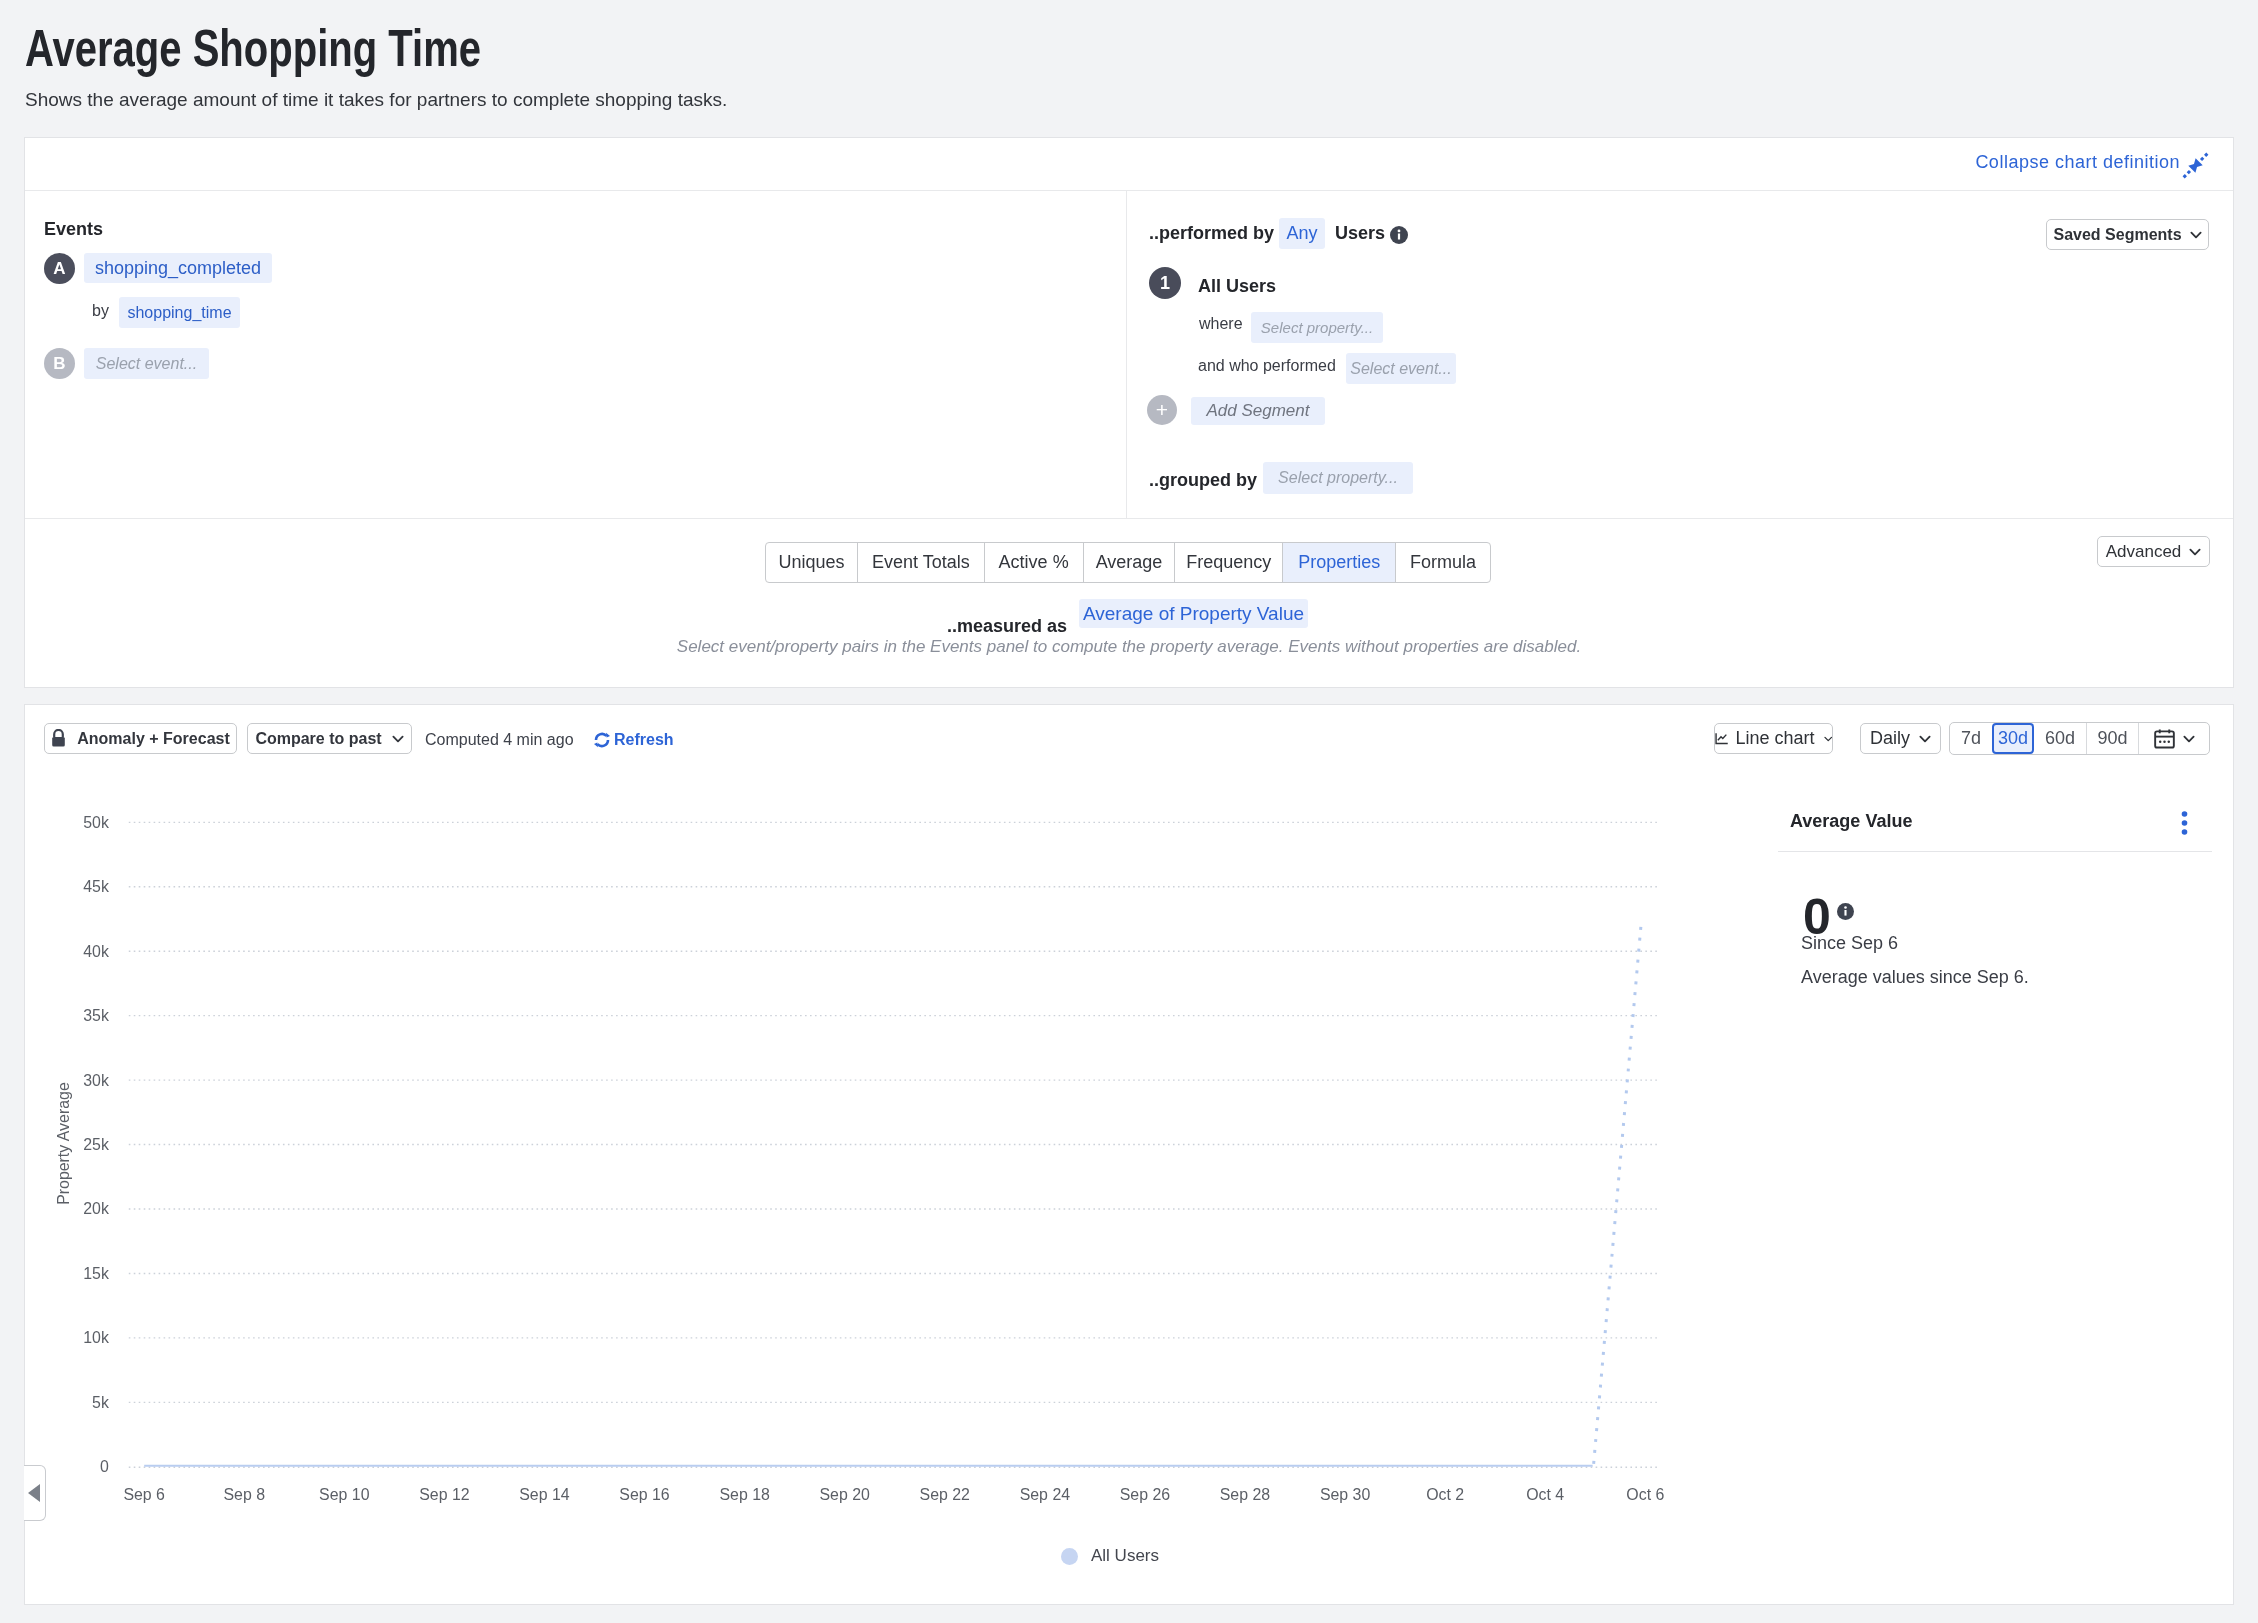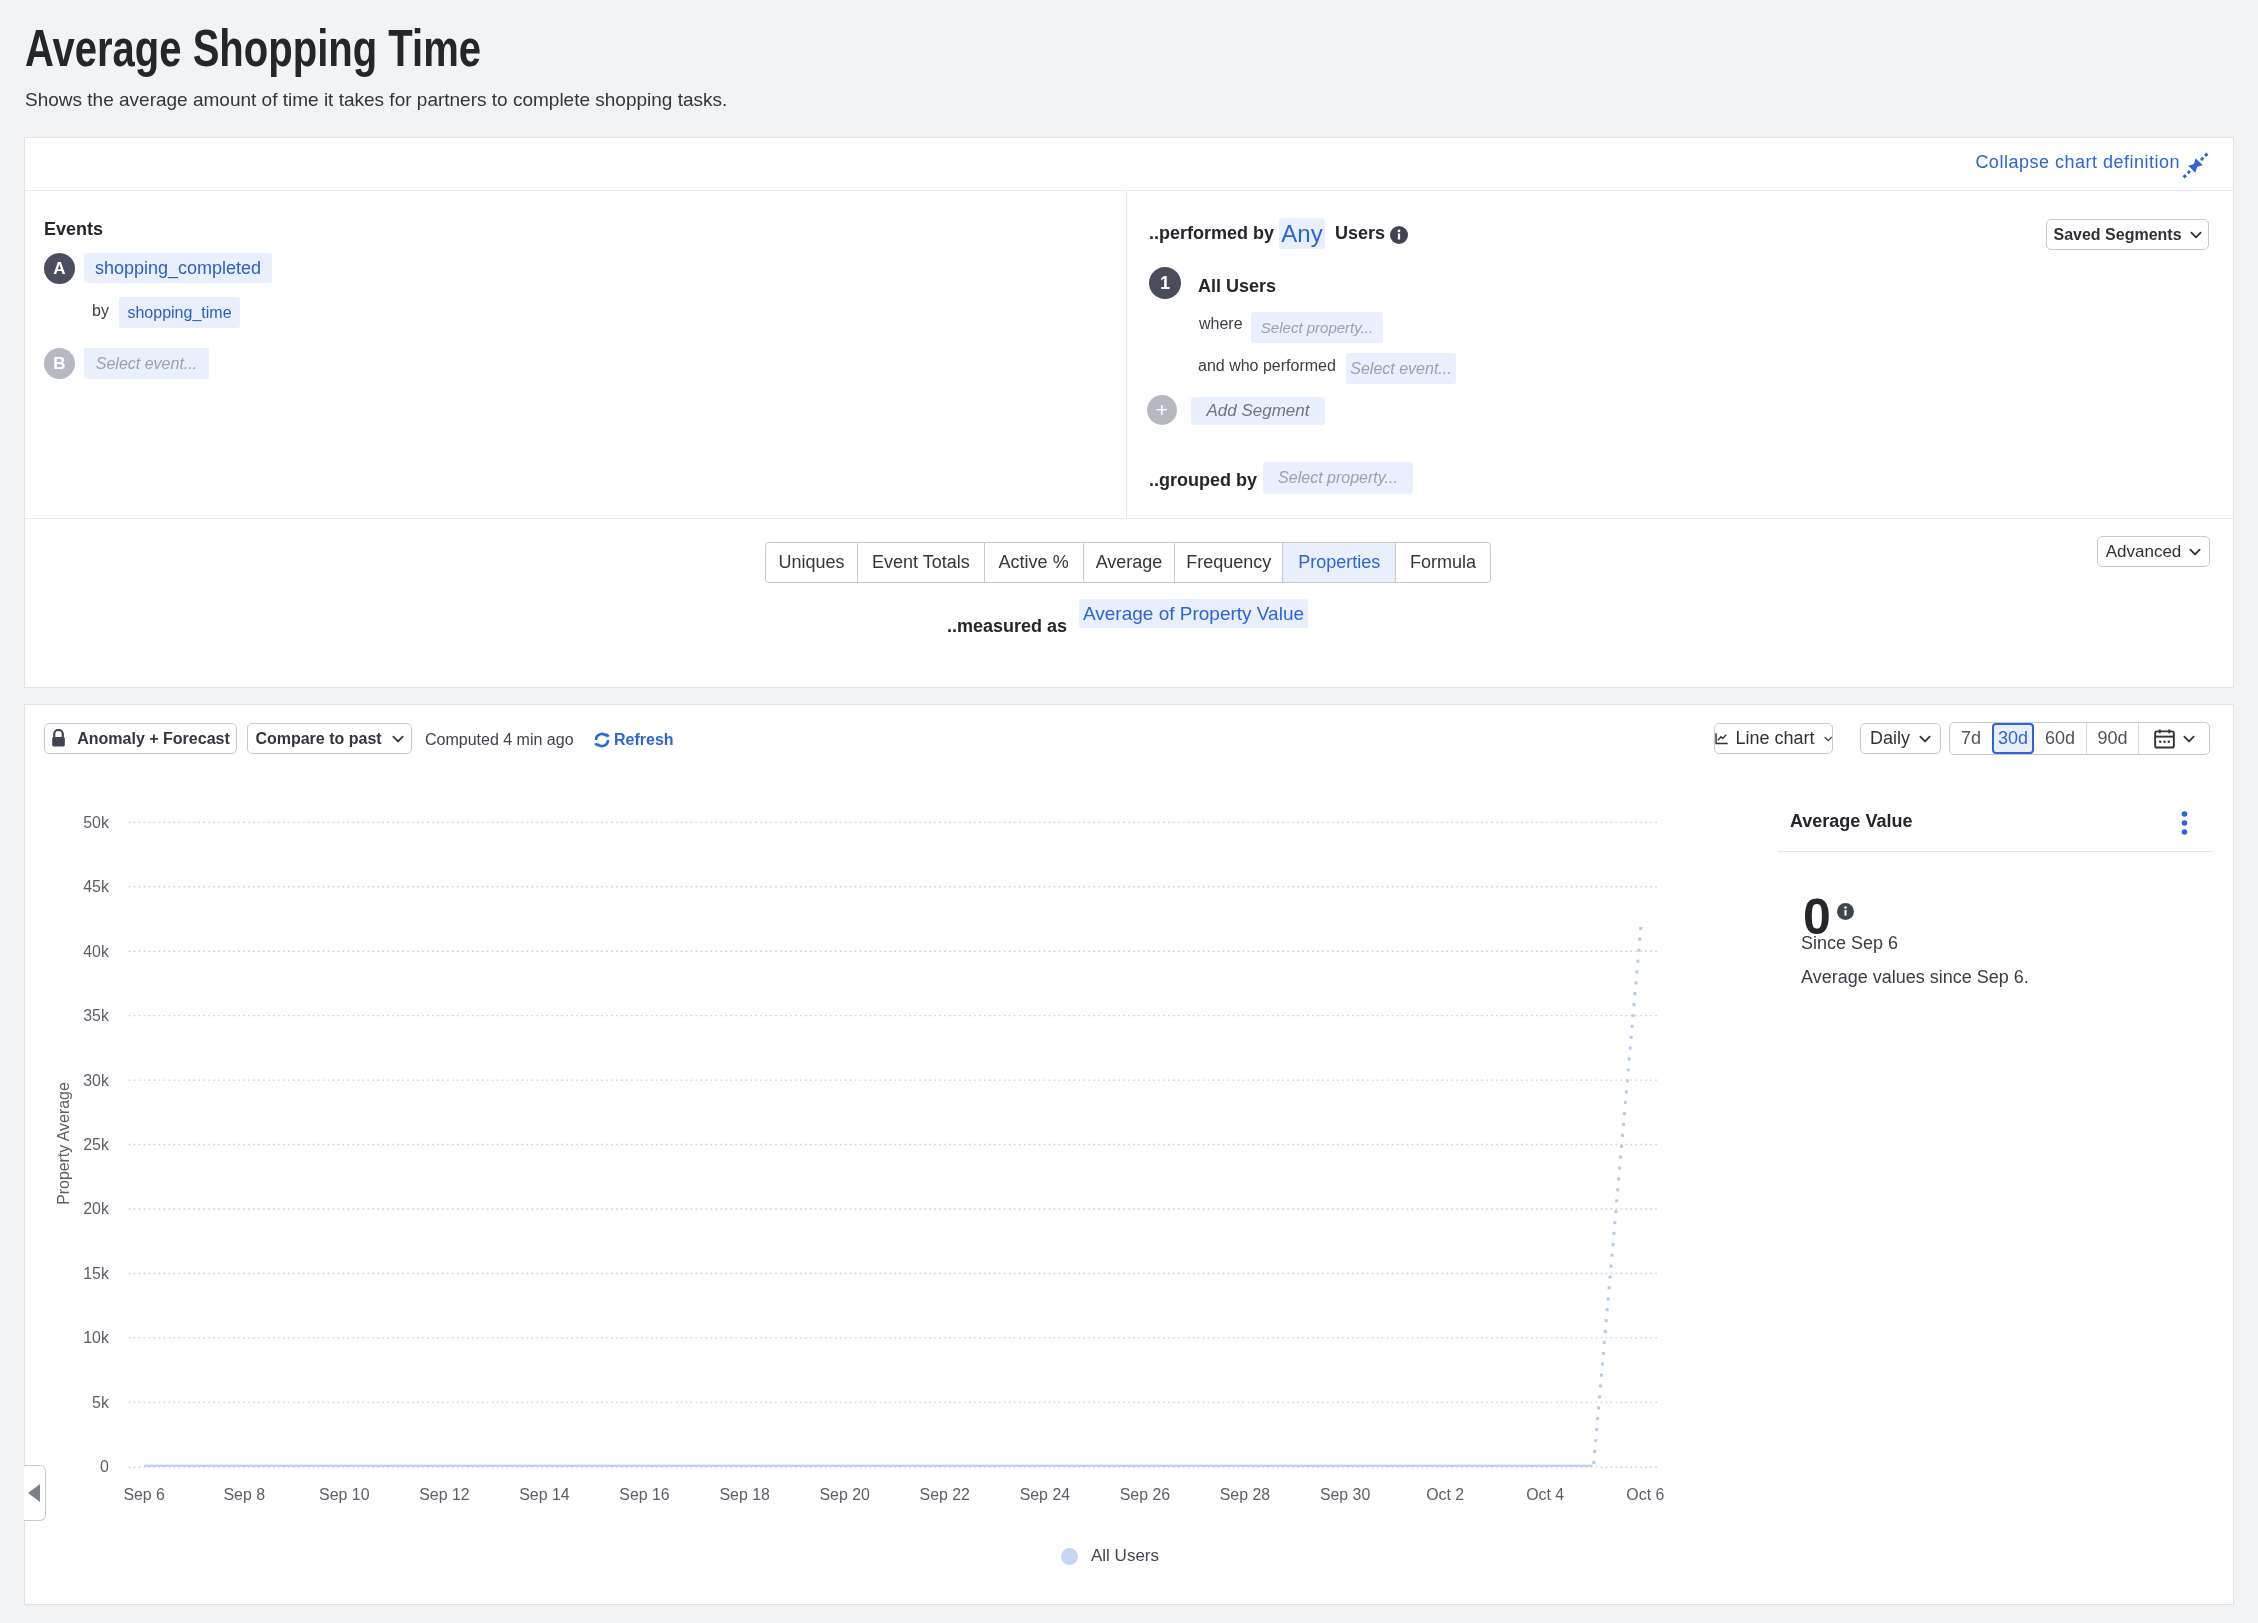--- a/index.html
+++ b/index.html
@@ -47,21 +47,21 @@
     </div>
   <div class="t" style="left:67px;top:165px;font-size:16px;color:#3a3d45;">by</div>
   <div class="chip" style="left:94px;top:159px;width:121px;height:31px;">
       <span style="font-size:16px;color:#2c5ec7;">shopping_time</span>
     </div>
   <div class="badge" style="left:19px;top:210px;width:31px;height:31px;background:#b6b9c2;font-size:17px;">B</div>
   <div class="chip ph" style="left:59px;top:210px;width:125px;height:31px;font-size:16px;">Select event...</div>
 
   <div class="t bl" style="left:1124px;top:86px;">..performed by</div>
   <div class="chip" style="left:1254px;top:80px;width:46px;height:31px;">
-      <span class="blue" style="font-size:24px;">Any</span>
+      <span class="blue" style="font-size:18px;">Any</span>
     </div>
   <div class="t bl" style="left:1310px;top:86px;">Users</div>
   <div class="abs" style="left:1365px;top:88px;">
     <svg width="18" height="18" viewBox="0 0 18 18">
         <circle cx="9" cy="9" r="9" fill="#3f4450"></circle>
         <rect x="7.9" y="7.5" width="2.2" height="6" fill="#fff"></rect>
         <circle cx="9" cy="4.9" r="1.4" fill="#fff"></circle>
       </svg>
   </div>
   <div class="badge" style="left:1124px;top:129px;width:32px;height:32px;background:#494c5a;font-size:18px;">1</div>
@@ -96,20 +96,21 @@
   <div class="btn" style="right:23px;top:398px;width:113px;height:31px;">
     <span style="font-size:17px;color:#2f3237;">Advanced</span>
     <svg width="12" height="8" viewBox="0 0 13 8" style="margin-left:8px;">
         <path d="M1.5 1.5 L6.5 6.5 L11.5 1.5" fill="none" stroke="#2f3237" stroke-width="2" stroke-linecap="round" stroke-linejoin="round"></path>
       </svg>
   </div>
   <div class="t bl" style="left:922px;top:479px;">..measured as</div>
   <div class="chip" style="left:1054px;top:461px;width:229px;height:29px;">
       <span class="blue" style="font-size:19px;">Average of Property Value</span>
     </div>
+  <div class="t" style="left:0;right:0;top:500px;text-align:center;font-size:17px;font-style:italic;color:#8a8f9a;">Select event/property pairs in the Events panel to compute the property average. Events without properties are disabled.</div>
 </div>
 
 <div class="card" id="card2" style="left:24px;top:704px;width:2210px;height:901px;">
 
   <div class="btn" style="left:19px;top:18px;width:193px;height:31px;">
     <svg width="15" height="19" viewBox="0 0 15 19" style="margin-right:11px;">
         <path d="M3.2 8 L3.2 5.2 a4.3 4.3 0 0 1 8.6 0 L11.8 8" fill="none" stroke="#3f4450" stroke-width="2.2"></path>
         <rect x="1.2" y="8" width="12.6" height="9.5" rx="1.5" fill="#3f4450"></rect>
       </svg>
     <span style="font-size:16px;font-weight:bold;color:#33363d;">Anomaly + Forecast</span>

